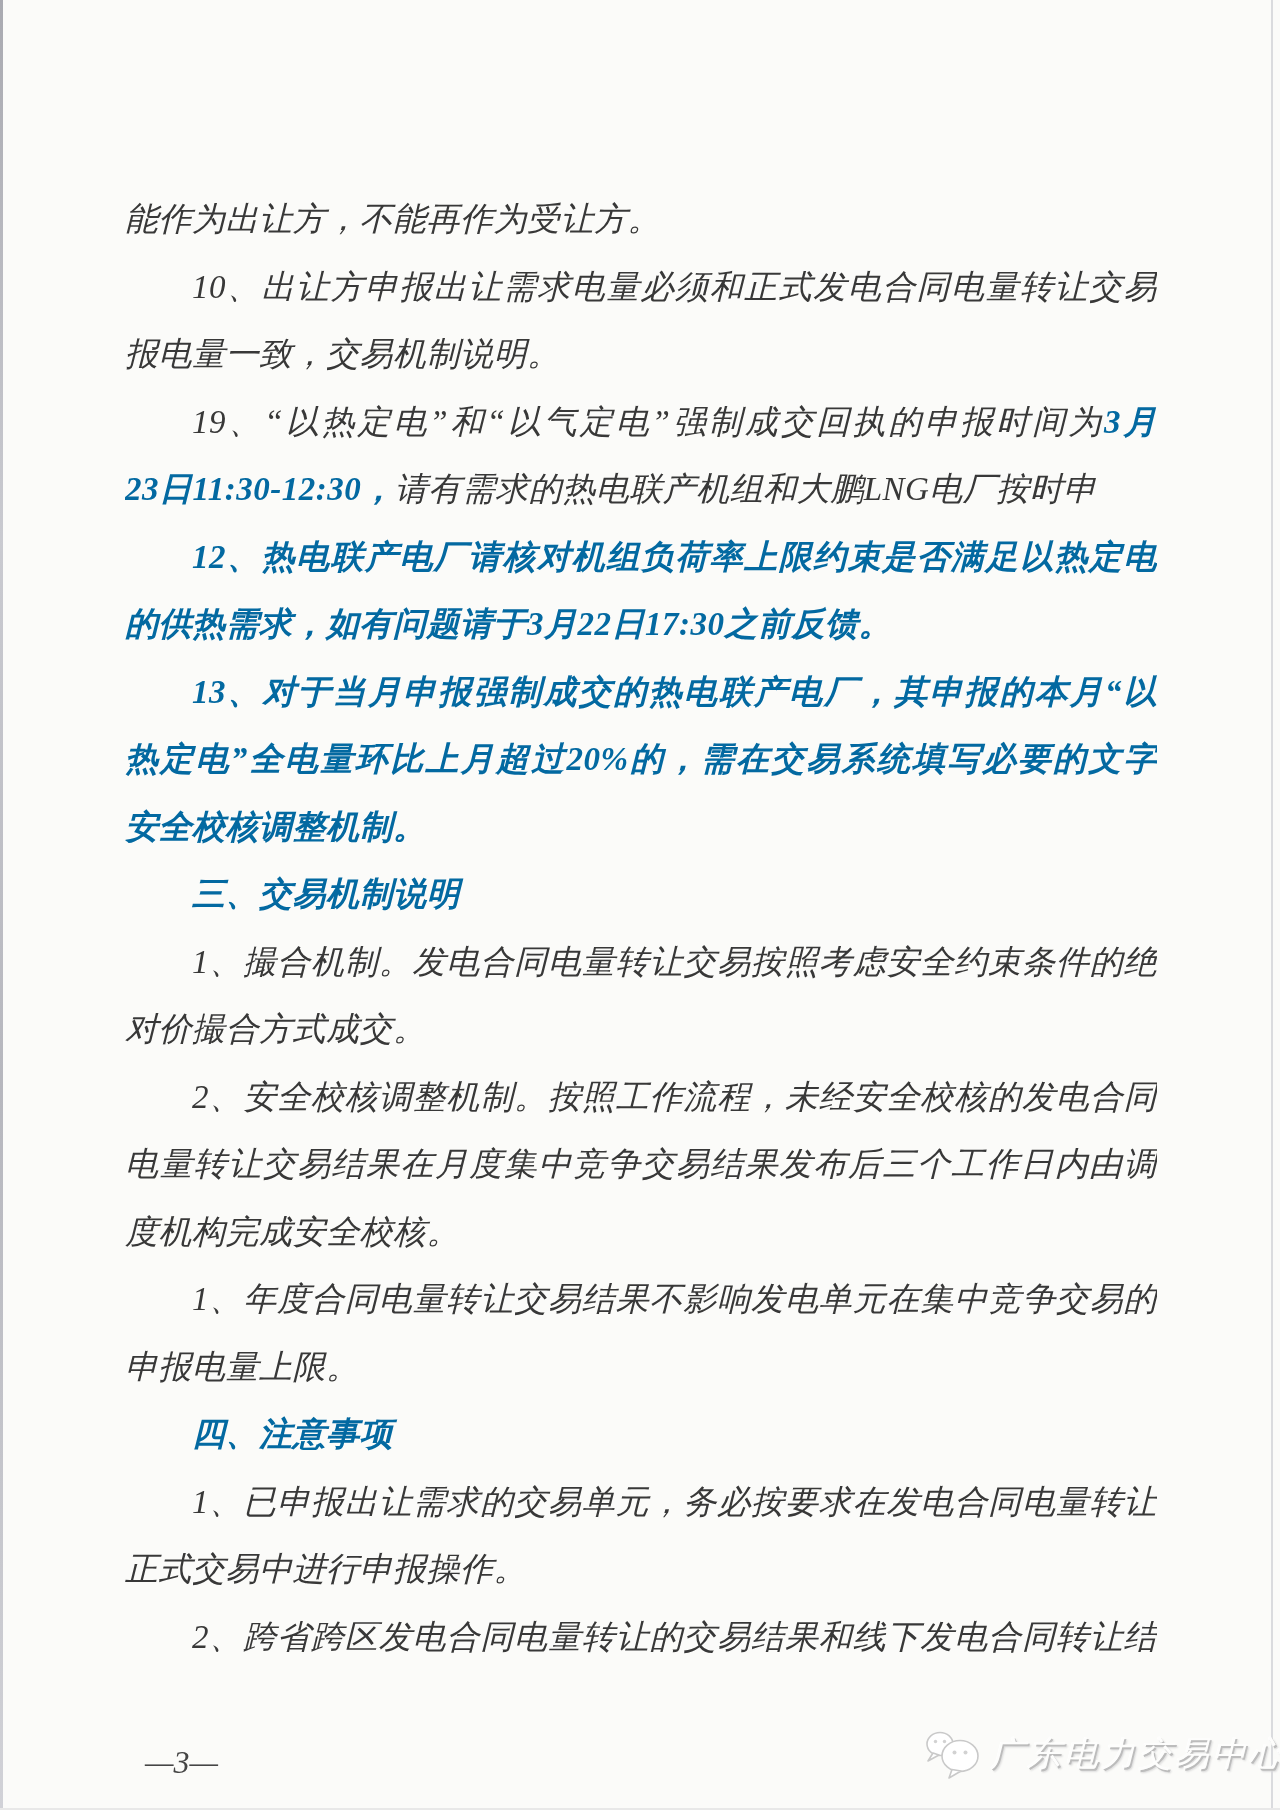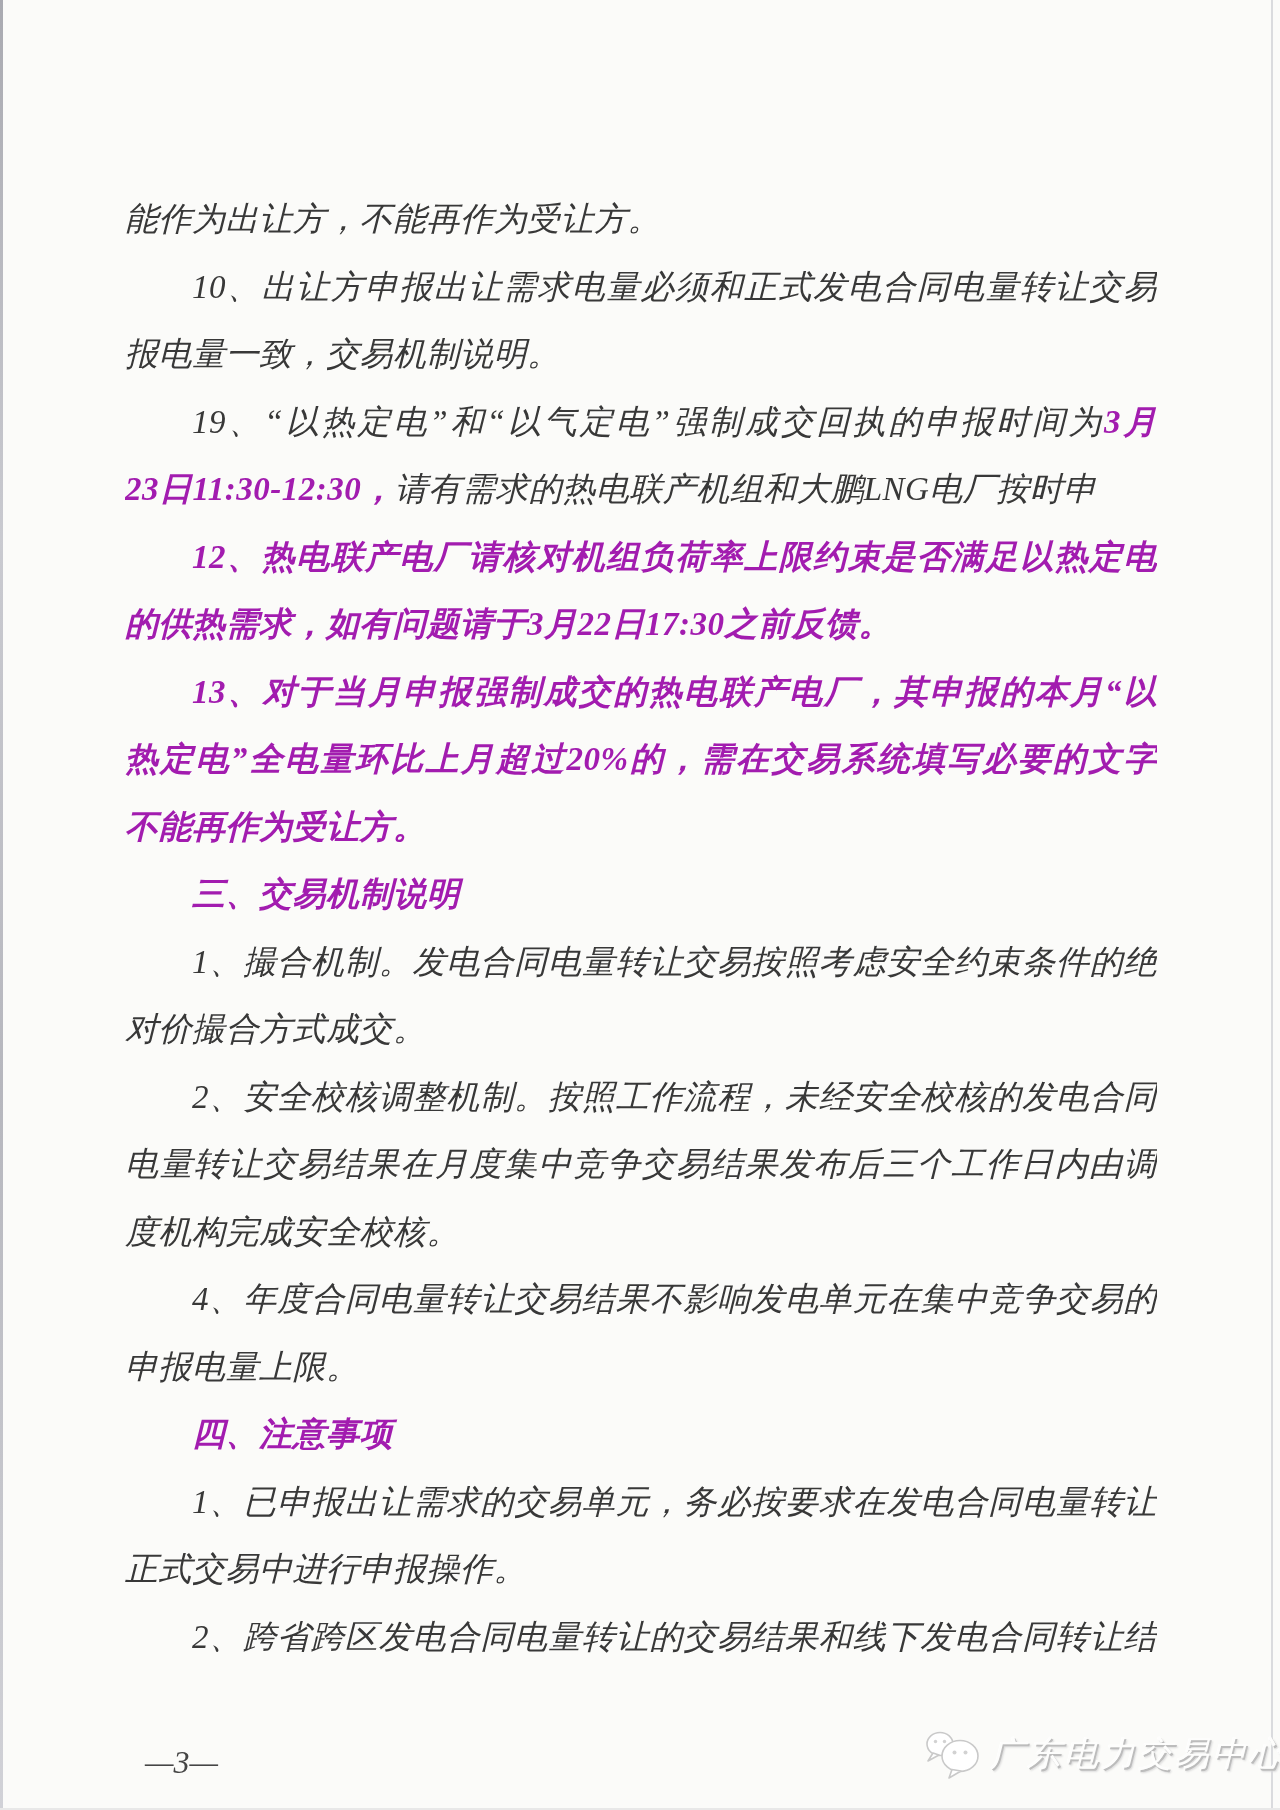--- a/index.html
+++ b/index.html
@@ -34,21 +34,21 @@
     white-space:normal;
     overflow:hidden;
     text-align:left;
   }
   .line.fill{
     text-align:justify;
     text-align-last:justify;
     text-justify:inter-character;
   }
   .line.indent{padding-left:67px;}
-  .seg-b{font-weight:bold;color:#a21caf;}
+  .seg-b{font-weight:bold;color:#0369a1;}
   .seg-r{font-weight:normal;}
   
   .page-num{
     position:absolute;left:145px;top:1744px;
     font-size:32px;color:#454545;letter-spacing:0;
   }
   .watermark{
     position:absolute;left:924px;top:1728px;
     display:flex;align-items:center;height:52px;
   }
@@ -71,28 +71,28 @@
   <main class="doc" id="doc-lines">
       <div class="line"><span class="seg-r">能作为出让方，不能再作为受让方。</span></div>
       <div class="line indent fill"><span class="seg-r">10、出让方申报出让需求电量必须和正式发电合同电量转让交易申</span></div>
       <div class="line"><span class="seg-r">报电量一致，交易机制说明。</span></div>
       <div class="line indent fill"><span class="seg-r">19、“以热定电”和“以气定电”强制成交回执的申报时间为</span><span class="seg-b">3月</span></div>
       <div class="line"><span class="seg-b">23日11:30-12:30，</span><span class="seg-r">请有需求的热电联产机组和大鹏LNG电厂按时申报。</span></div>
       <div class="line indent fill"><span class="seg-b">12、热电联产电厂请核对机组负荷率上限约束是否满足以热定电</span></div>
       <div class="line"><span class="seg-b">的供热需求，如有问题请于3月22日17:30之前反馈。</span></div>
       <div class="line indent fill"><span class="seg-b">13、对于当月申报强制成交的热电联产电厂，其申报的本月“以</span></div>
       <div class="line fill"><span class="seg-b">热定电”全电量环比上月超过20%的，需在交易系统填写必要的文字</span></div>
-      <div class="line"><span class="seg-b">不能再作为受让方。</span></div>
+      <div class="line"><span class="seg-b">安全校核调整机制。</span></div>
       <div class="line indent"><span class="seg-b">三、交易机制说明</span></div>
       <div class="line indent fill"><span class="seg-r">1、撮合机制。发电合同电量转让交易按照考虑安全约束条件的绝</span></div>
       <div class="line"><span class="seg-r">对价撮合方式成交。</span></div>
       <div class="line indent fill"><span class="seg-r">2、安全校核调整机制。按照工作流程，未经安全校核的发电合同</span></div>
       <div class="line fill"><span class="seg-r">电量转让交易结果在月度集中竞争交易结果发布后三个工作日内由调</span></div>
       <div class="line"><span class="seg-r">度机构完成安全校核。</span></div>
-      <div class="line indent fill"><span class="seg-r">4、年度合同电量转让交易结果不影响发电单元在集中竞争交易的</span></div>
+      <div class="line indent fill"><span class="seg-r">1、年度合同电量转让交易结果不影响发电单元在集中竞争交易的</span></div>
       <div class="line"><span class="seg-r">申报电量上限。</span></div>
       <div class="line indent"><span class="seg-b">四、注意事项</span></div>
       <div class="line indent fill"><span class="seg-r">1、已申报出让需求的交易单元，务必按要求在发电合同电量转让</span></div>
       <div class="line"><span class="seg-r">正式交易中进行申报操作。</span></div>
       <div class="line indent fill"><span class="seg-r">2、跨省跨区发电合同电量转让的交易结果和线下发电合同转让结</span></div>
     </main>
 
   <div class="page-num">—3—</div>
 
   <div class="watermark">

